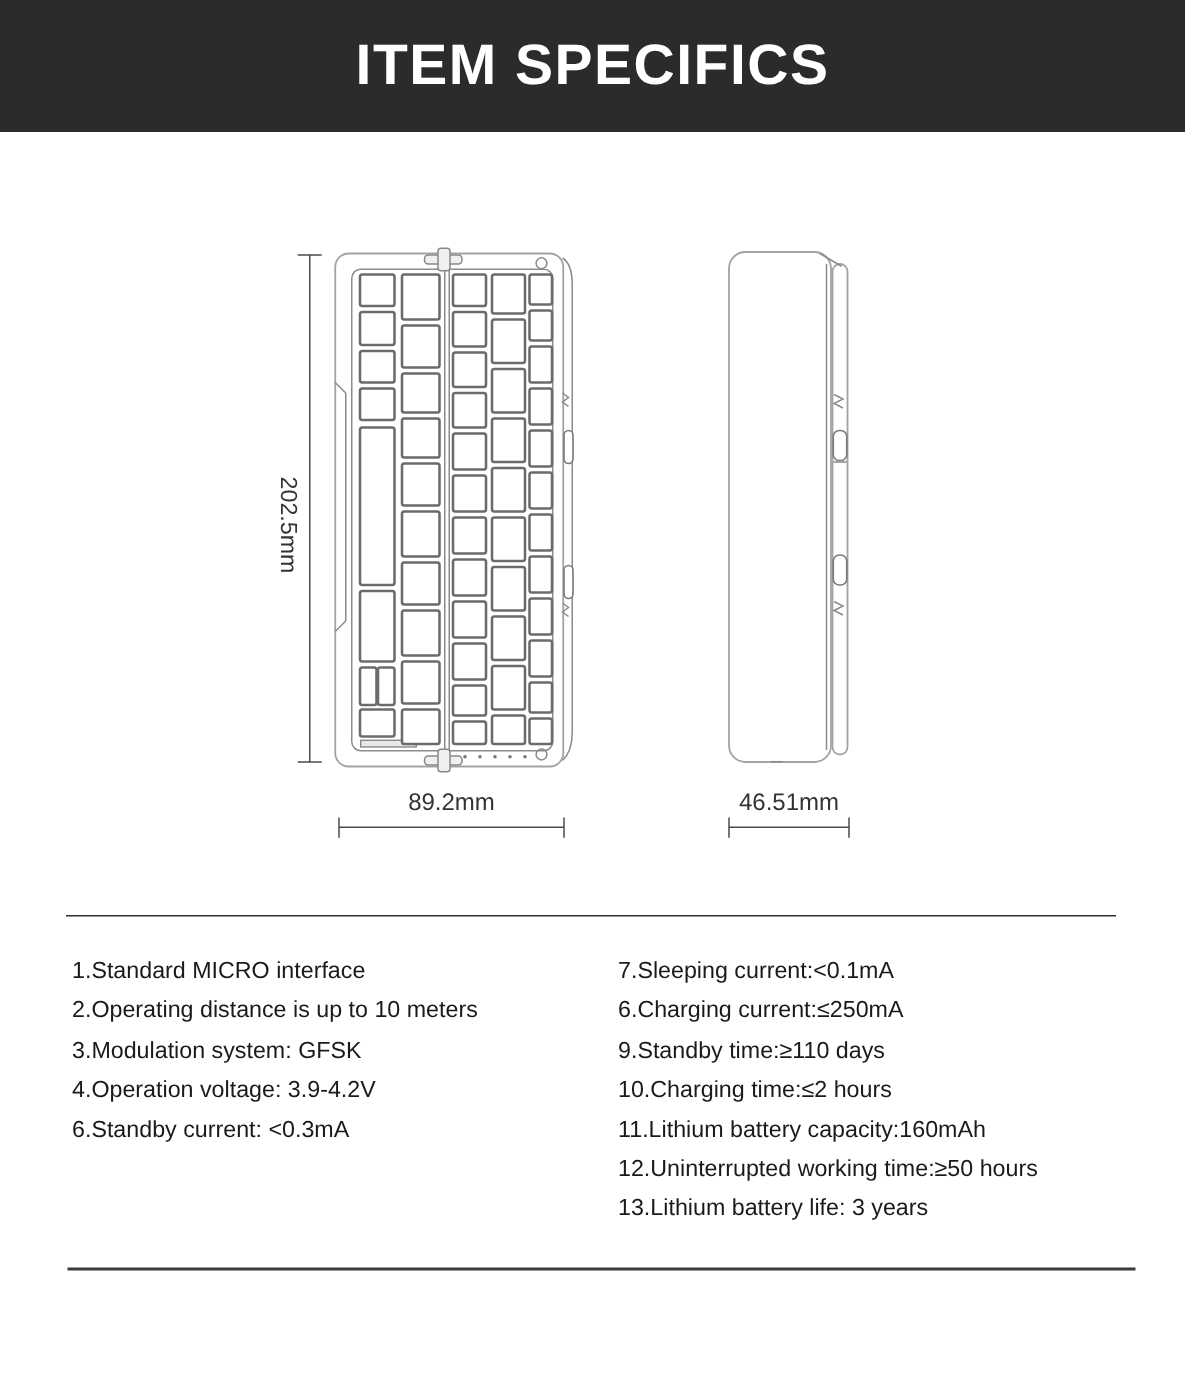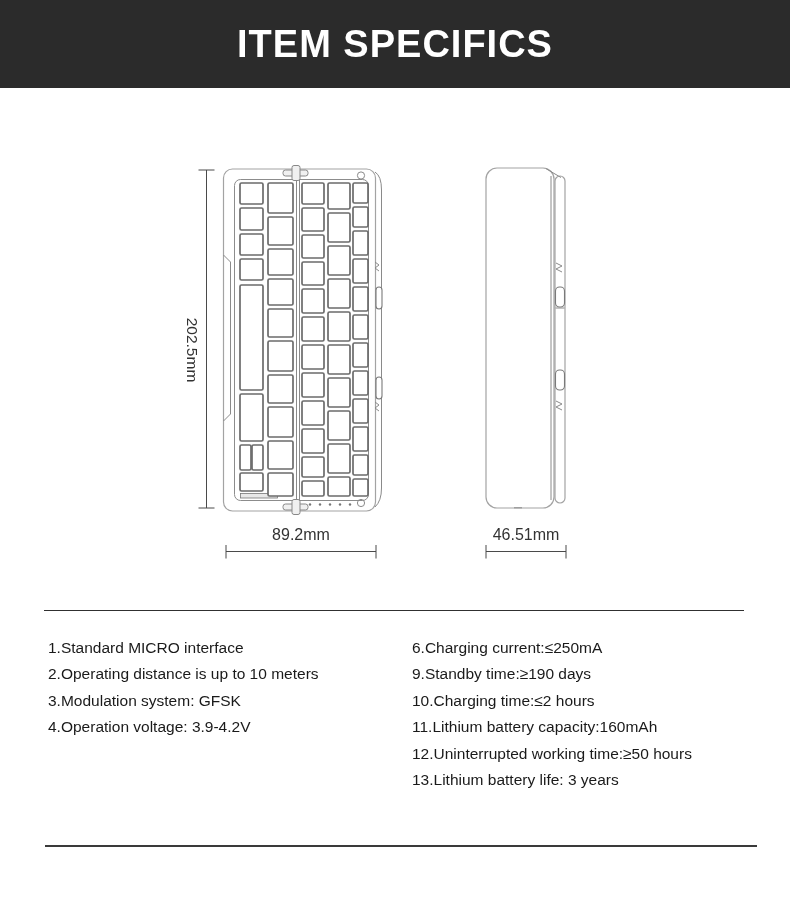--- a/index.html
+++ b/index.html
@@ -187,24 +187,26 @@
   </svg>
 
   <div class="divider divider-top"></div>
 
   <section class="specs">
     <ul class="left">
       <li>1.Standard MICRO interface</li>
       <li>2.Operating distance is up to 10 meters</li>
       <li>3.Modulation system: GFSK</li>
       <li>4.Operation voltage: 3.9-4.2V</li>
+      <li>6.Standby current: &lt;0.3mA</li>
     </ul>
     <ul class="right">
+      <li>7.Sleeping current:&lt;0.1mA</li>
       <li>6.Charging current:≤250mA</li>
-      <li>9.Standby time:≥190 days</li>
+      <li>9.Standby time:≥110 days</li>
       <li>10.Charging time:≤2 hours</li>
       <li>11.Lithium battery capacity:160mAh</li>
       <li>12.Uninterrupted working time:≥50 hours</li>
       <li>13.Lithium battery life: 3 years</li>
     </ul>
   </section>
 
   <div class="divider divider-bottom"></div>
 
 </div>

